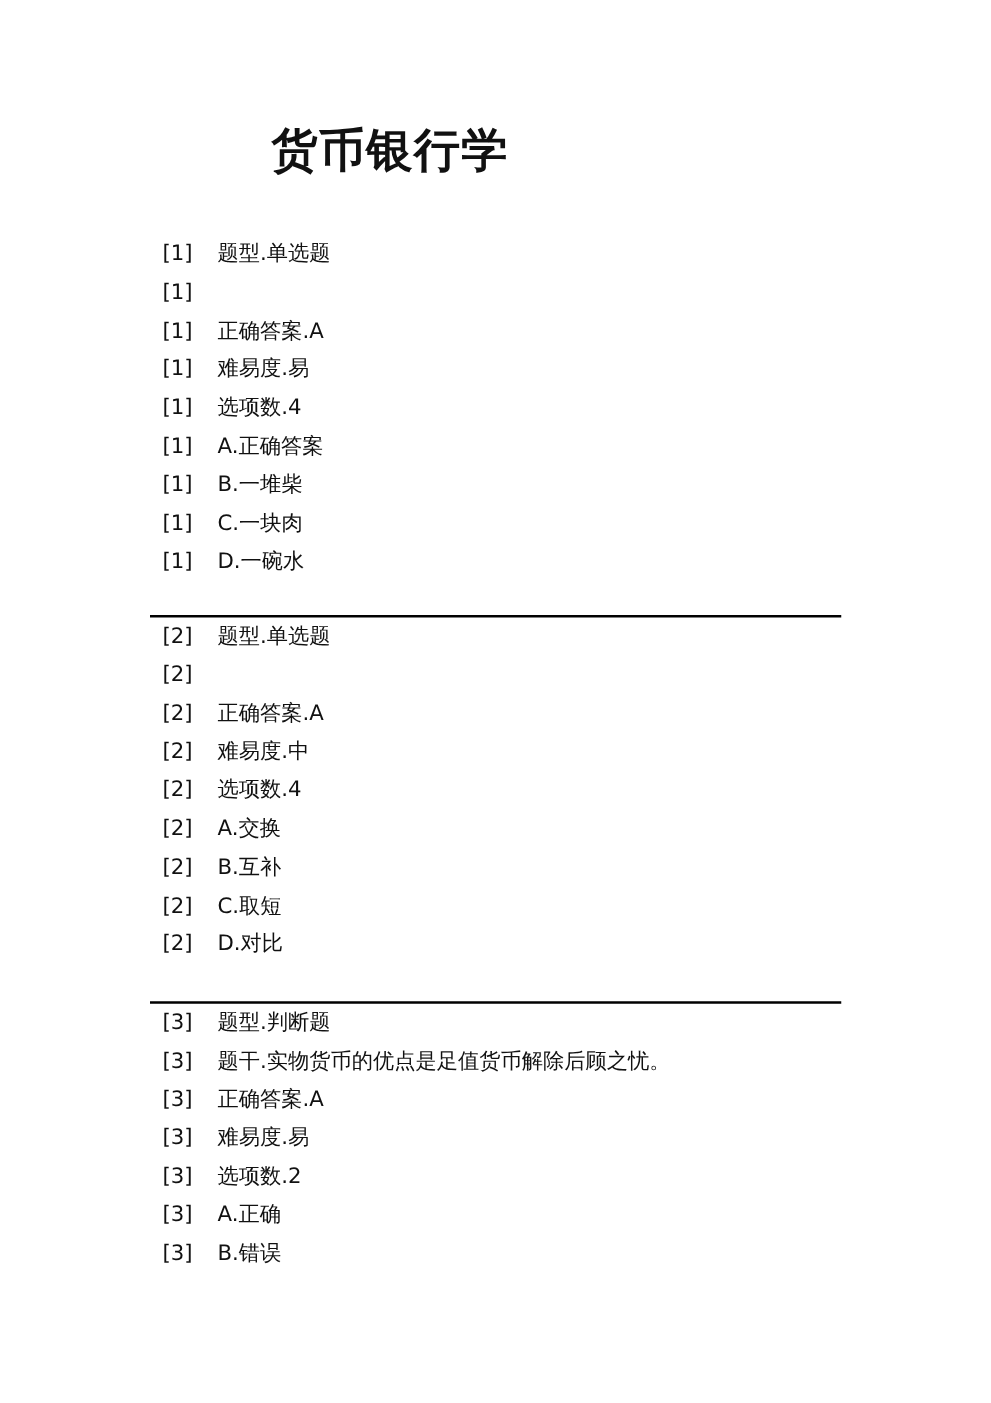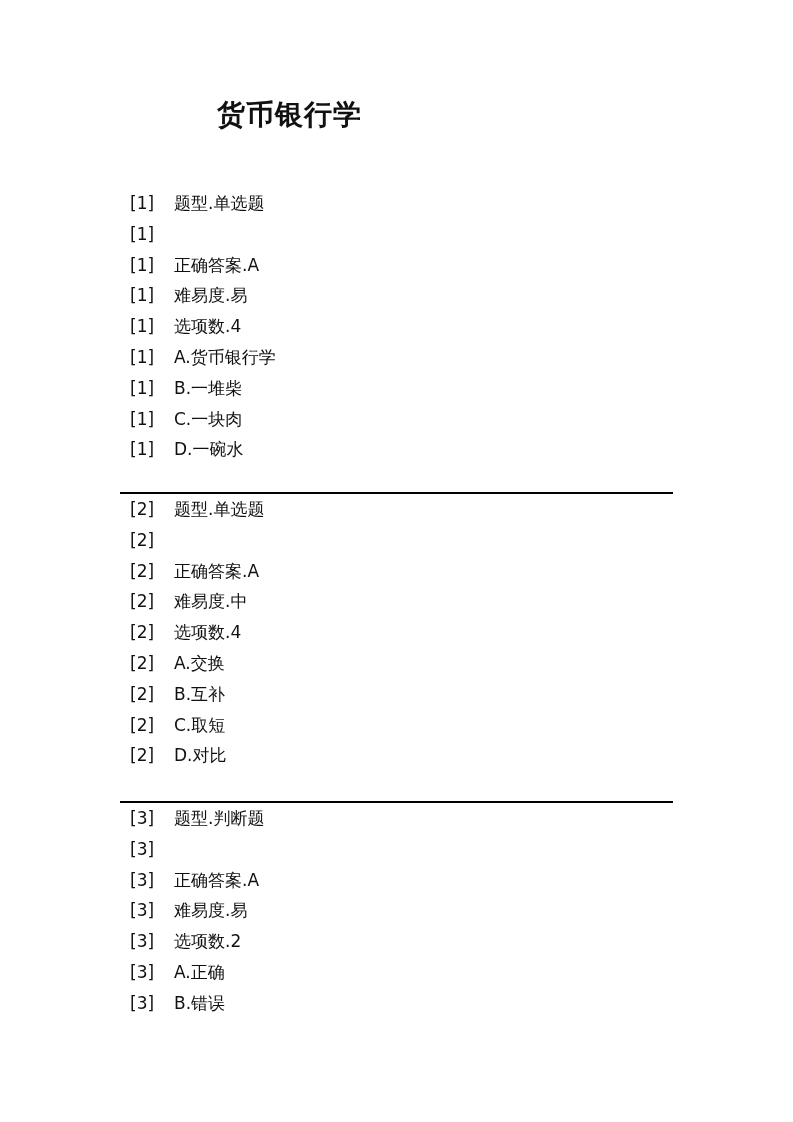--- a/index.html
+++ b/index.html
@@ -1,18 +1,18 @@
 <!DOCTYPE html>
 <html><head>
 <meta charset="utf-8">
 <style>
   html, body { margin:0; padding:0; background:#ffffff; }
   body { width:793px; height:1122px; position:relative; overflow:hidden;
          font-family:"DejaVu Sans", "Liberation Sans", sans-serif; color:#111; }
-  .title { position:absolute; left:217px; top:96px; font-size:28px; font-weight:bold; letter-spacing:1px; }
+  .title { position:absolute; left:217px; top:96px; font-size:37px; font-weight:bold; letter-spacing:1px; }
   .section { position:absolute; left:120px; width:553px; }
   .rule { height:2px; background:#000; width:553px; }
   .row { position:relative; height:30.8px; font-size:17px; line-height:30.8px; }
   .num { position:absolute; left:10px; }
   .txt { position:absolute; left:54px; white-space:nowrap; }
 </style>
 </head>
 <body>
 
 <div class="title">货币银行学</div>
@@ -32,21 +32,21 @@
   <div class="row">
       <span class="num">[1]</span>
       <span class="txt">难易度.易</span>
     </div>
   <div class="row">
       <span class="num">[1]</span>
       <span class="txt">选项数.4</span>
     </div>
   <div class="row">
       <span class="num">[1]</span>
-      <span class="txt">A.货币银行学</span>
+      <span class="txt">A.正确答案</span>
     </div>
   <div class="row">
       <span class="num">[1]</span>
       <span class="txt">B.一堆柴</span>
     </div>
   <div class="row">
       <span class="num">[1]</span>
       <span class="txt">C.一块肉</span>
     </div>
   <div class="row">
@@ -95,20 +95,21 @@
 </div>
 
 <div class="section" style="top:801px;">
   <div class="rule"></div>
   <div class="row">
       <span class="num">[3]</span>
       <span class="txt">题型.判断题</span>
     </div>
   <div class="row">
       <span class="num">[3]</span>
+      <span class="txt">题干.实物货币的优点是足值货币解除后顾之忧。</span>
     </div>
   <div class="row">
       <span class="num">[3]</span>
       <span class="txt">正确答案.A</span>
     </div>
   <div class="row">
       <span class="num">[3]</span>
       <span class="txt">难易度.易</span>
     </div>
   <div class="row">

